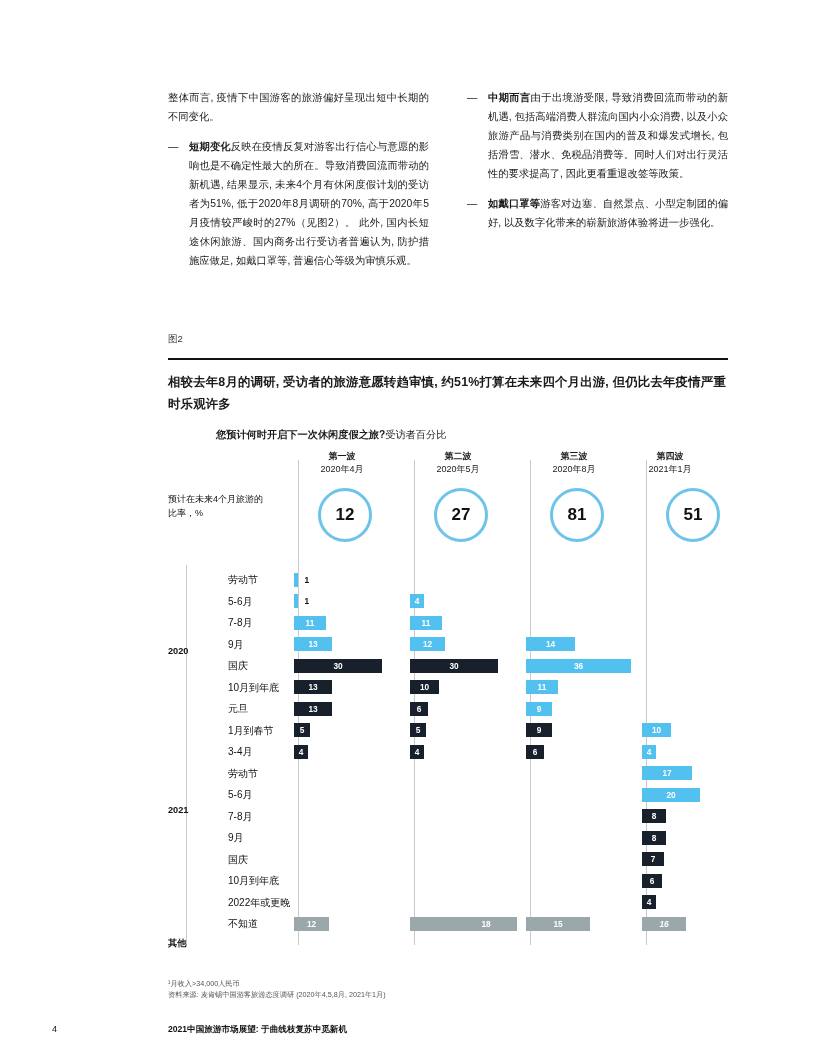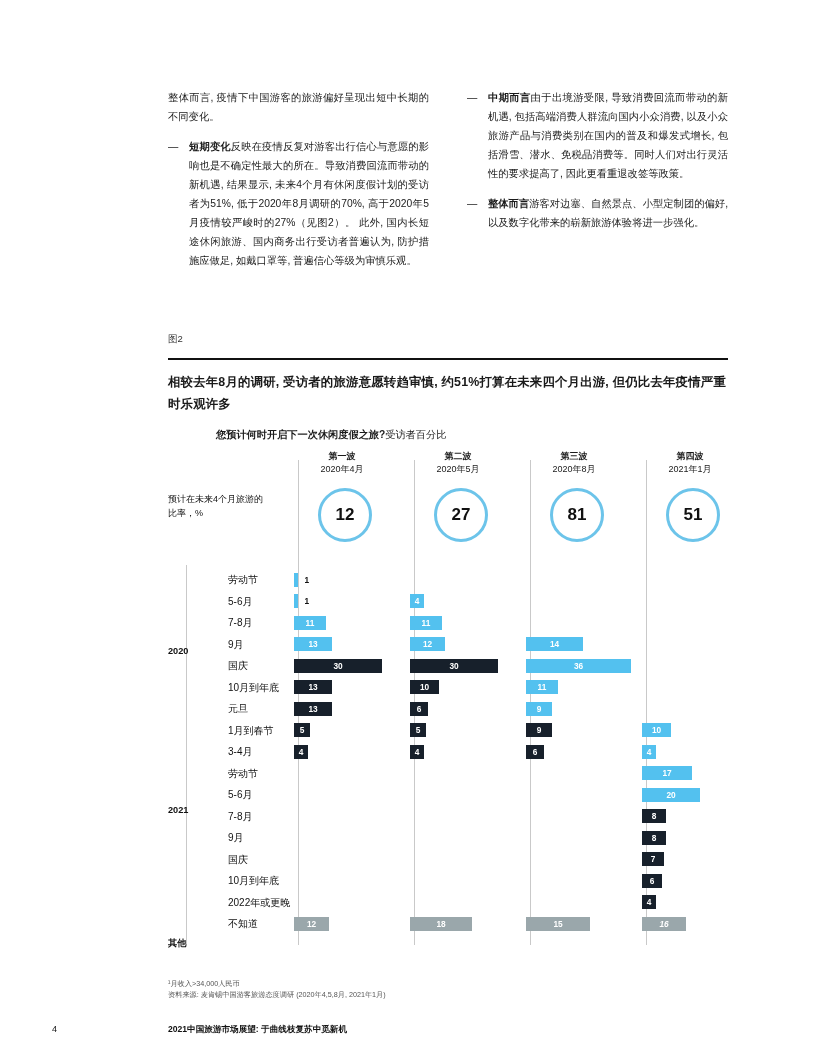--- a/index.html
+++ b/index.html
@@ -126,21 +126,21 @@
         <span class="btext"><span class="bold">短期变化</span><span>反映在疫情反复对游客出行信心与意愿的影响也是不确定性最大的所在。导致消费回流而带动的新机遇, 结果显示, 未来4个月有休闲度假计划的受访者为51%, 低于2020年8月调研的70%, 高于2020年5月疫情较严峻时的27%（见图2）。 此外, 国内长短途休闲旅游、国内商务出行受访者普遍认为, 防护措施应做足, 如戴口罩等, 普遍信心等级为审慎乐观。</span></span>
       </div>
     </div>
     <div class="col">
       <div class="bullet">
         <span class="dash">—</span>
         <span class="btext"><span class="bold">中期而言</span><span>由于出境游受限, 导致消费回流而带动的新机遇, 包括高端消费人群流向国内小众消费, 以及小众旅游产品与消费类别在国内的普及和爆发式增长, 包括滑雪、潜水、免税品消费等。同时人们对出行灵活性的要求提高了, 因此更看重退改签等政策。</span></span>
       </div>
       <div class="bullet">
         <span class="dash">—</span>
-        <span class="btext"><span class="bold">整体而言</span><span>游客对边塞、自然景点、小型定制团的偏好, 以及数字化带来的崭新旅游体验将进一步强化。</span></span>
+        <span class="btext"><span class="bold">如戴口罩等</span><span>游客对边塞、自然景点、小型定制团的偏好, 以及数字化带来的崭新旅游体验将进一步强化。</span></span>
       </div>
     </div>
   </div>
 
   <div class="fignum">图2</div>
   <div class="rule"></div>
   <div class="headline">相较去年8月的调研, 受访者的旅游意愿转趋审慎, 约51%打算在未来四个月出游, 但仍比去年疫情严重时乐观许多</div>
   <div class="subhead">
     <span class="q">您预计何时开启下一次休闲度假之旅?</span><span>受访者百分比</span>
   </div>
@@ -151,21 +151,21 @@
       <div class="w2">2020年4月</div>
     </div>
     <div class="wave" style="left:234px">
       <div class="w1">第二波</div>
       <div class="w2">2020年5月</div>
     </div>
     <div class="wave" style="left:350px">
       <div class="w1">第三波</div>
       <div class="w2">2020年8月</div>
     </div>
-    <div class="wave" style="left:466px">
+    <div class="wave" style="left:446px">
       <div class="w1">第四波</div>
       <div class="w2">2021年1月</div>
     </div>
   </div>
 
   <div class="donutrow">
     <div class="donutlabel">预计在未来4个月旅游的比率，%</div>
     <div class="donut" style="left:150px">12</div>
     <div class="donut" style="left:266px">27</div>
     <div class="donut" style="left:382px">81</div>
@@ -202,21 +202,21 @@
     <div class="row">
       <div class="rowlabel">7-8月</div>
       <div class="bar light" style="left:126px;width:32px;">11</div>
       <div class="bar light" style="left:242px;width:32px;">11</div>
     </div>
 
     <div class="row">
       <div class="rowlabel">9月</div>
       <div class="bar light" style="left:126px;width:38px;">13</div>
       <div class="bar light" style="left:242px;width:35px;">12</div>
-      <div class="bar light" style="left:358px;width:57px;">14</div>
+      <div class="bar light" style="left:358px;width:49px;">14</div>
     </div>
 
     <div class="row">
       <div class="rowlabel">国庆</div>
       <div class="bar dark" style="left:126px;width:88px;">30</div>
       <div class="bar dark" style="left:242px;width:88px;">30</div>
       <div class="bar light" style="left:358px;width:105px;">36</div>
     </div>
 
     <div class="row">
@@ -280,21 +280,21 @@
     </div>
 
     <div class="row">
       <div class="rowlabel">2022年或更晚</div>
       <div class="bar dark" style="left:474px;width:14px;">4</div>
     </div>
 
     <div class="row">
       <div class="rowlabel">不知道</div>
       <div class="bar grey" style="left:126px;width:35px;">12</div>
-      <div class="bar grey" style="left:242px;width:62px;">18</div>
+      <div class="bar grey" style="left:242px;width:62px;padding-left:45px;">18</div>
       <div class="bar grey" style="left:358px;width:64px;">15</div>
       <div class="bar grey" style="left:474px;width:44px;font-style:italic;">16</div>
     </div>
 
   </div>
 
   <div class="footnotes">
     <div>¹月收入&gt;34,000人民币</div>
     <div>资料来源: 麦肯锡中国游客旅游态度调研 (2020年4,5,8月, 2021年1月)</div>
   </div>

